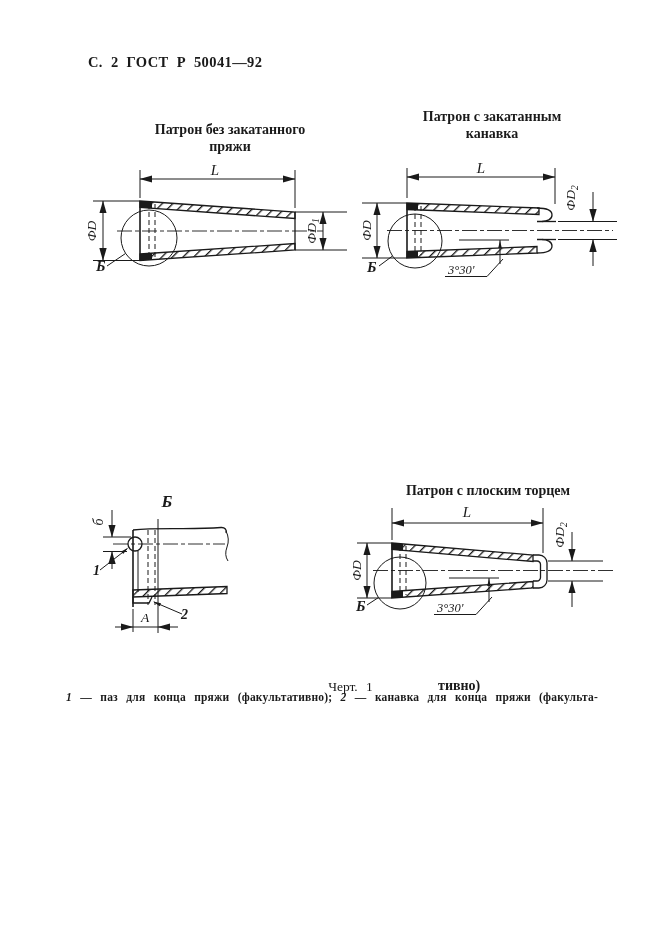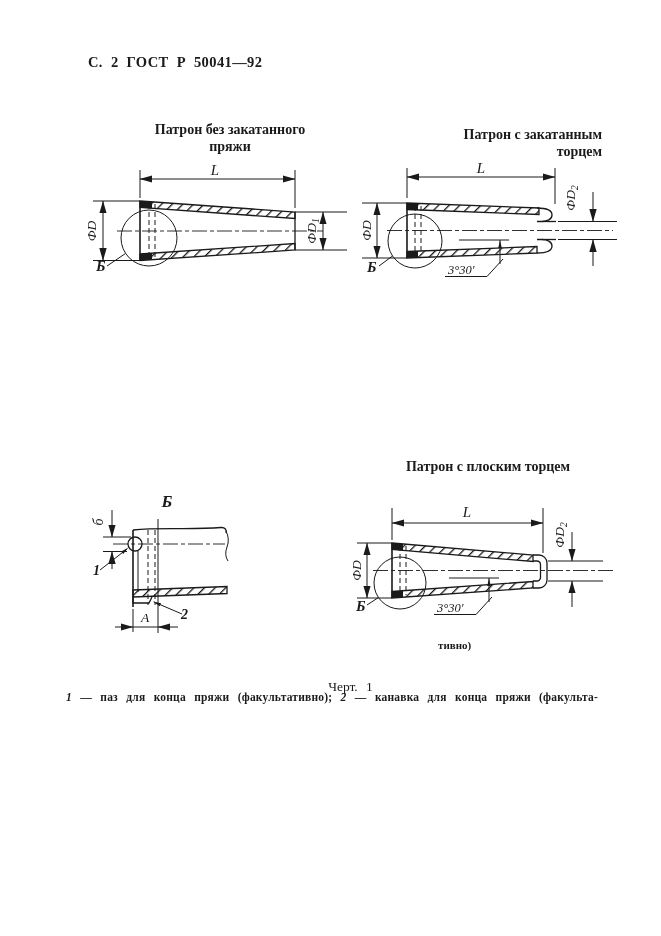--- a/index.html
+++ b/index.html
@@ -6,21 +6,21 @@
   .page{
     position:relative;width:661px;height:936px;background:#ffffff;
     font-family:"Liberation Serif",serif;color:#1a1a1a;overflow:hidden;margin:0 auto;padding-left:37px;
   }
   .hdr{position:absolute;left:88px;top:54px;font-weight:700;font-size:14.5px;
        letter-spacing:.4px;word-spacing:4px;white-space:nowrap;}
   .ttl{position:absolute;font-weight:700;font-size:14px;line-height:17px;text-align:center;}
   .cap{position:absolute;left:66px;top:643px;width:532px;font-weight:700;font-size:11.5px;
        letter-spacing:.2px;text-align:justify;text-align-last:justify;margin-top:48px;}
   .cap .itnum{font-style:italic;}
-  .cont{position:absolute;left:438px;top:639px;font-weight:700;font-size:11px;}
+  .cont{position:absolute;left:438px;top:678px;font-weight:700;font-size:14px;}
   .fig{position:absolute;left:20px;top:679px;width:661px;text-align:center;
        font-size:13.5px;word-spacing:5px;}
   svg{position:absolute;overflow:visible;}
   svg text{font-family:"Liberation Serif",serif;font-style:italic;fill:#1a1a1a;}
   .ln{stroke:#1a1a1a;stroke-width:1;fill:none;}
   .lk{stroke:#1a1a1a;stroke-width:1.6;fill:none;}
   .lm{stroke:#1a1a1a;stroke-width:1.3;fill:none;}
   .hd{stroke:#1a1a1a;stroke-width:1;stroke-dasharray:5 3;fill:none;}
   .cl{stroke:#1a1a1a;stroke-width:.9;stroke-dasharray:15 3 4 3;fill:none;}
   .wall{fill:url(#hatch);stroke:#1a1a1a;stroke-width:1.3;}
@@ -45,25 +45,25 @@
       </pattern>
     </defs>
   </svg>
 
   <div class="hdr">С. 2 ГОСТ Р 50041—92</div>
 
   <div class="ttl" style="left:105px;top:121px;width:250px;">
     <span>Патрон без закатанного</span><br>
     <span>пряжи</span>
   </div>
-  <div class="ttl" style="left:382px;top:126px;width:220px;text-align:right;">
+  <div class="ttl" style="left:382px;top:108px;width:220px;">
     <span>Патрон с закатанным</span><br>
-    <span>торцем</span>
+    <span>канавка</span>
   </div>
-  <div class="ttl" style="left:374px;top:458px;width:228px;">
+  <div class="ttl" style="left:374px;top:482px;width:228px;">
     <span>Патрон с плоским торцем</span>
   </div>
 
   <svg style="left:65px;top:162px;" width="290" height="125" viewBox="0 0 290 125">
     <g>
       <line class="ln" x1="75" y1="8" x2="75" y2="36"></line>
       <line class="ln" x1="230" y1="8" x2="230" y2="46"></line>
       <line class="ln" x1="75" y1="17" x2="230" y2="17" marker-start="url(#arr)" marker-end="url(#arr)"></line>
       <text class="ltxt" x="150" y="13" text-anchor="middle">L</text>
     </g>

